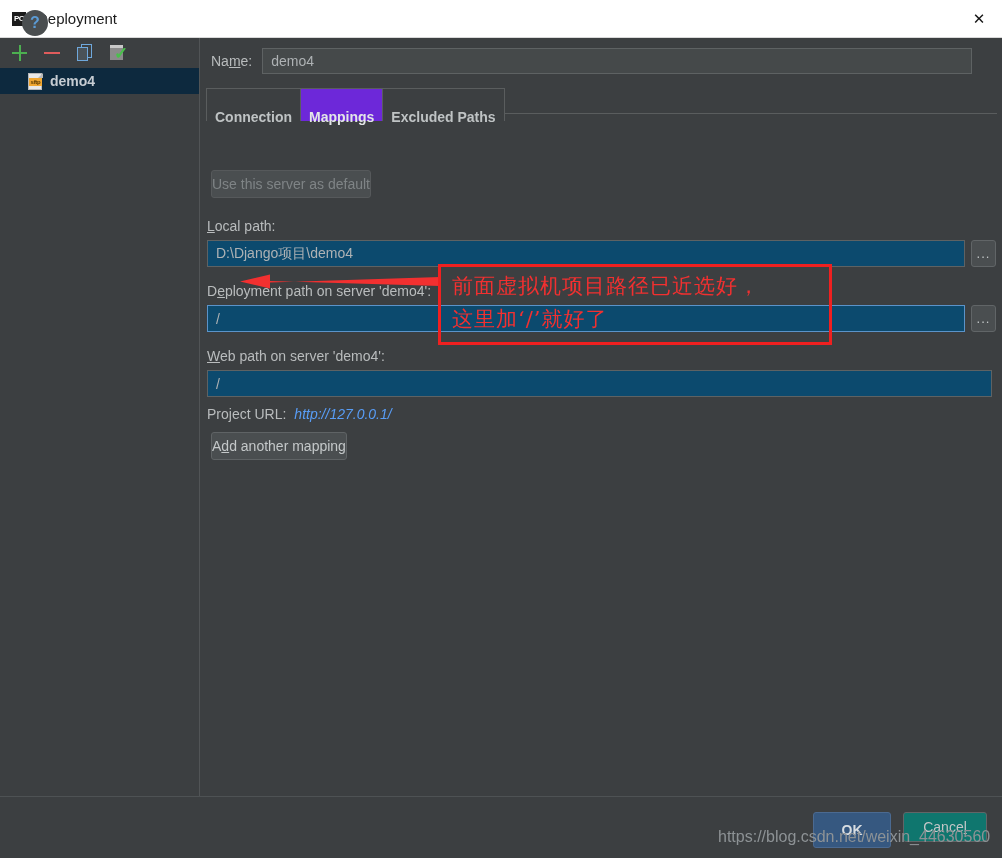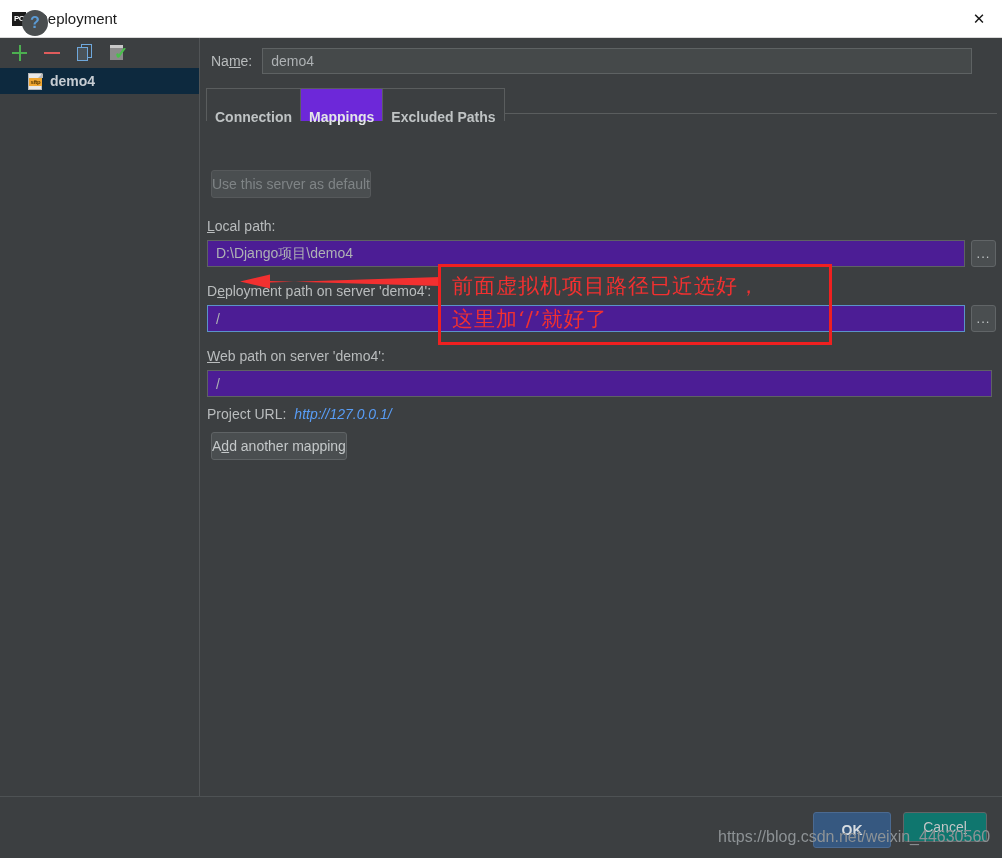--- a/index.html
+++ b/index.html
@@ -190,21 +190,21 @@
   .field-label {
     font-size: 14px; color: #b9bcbd;
   }
   .field-label u { text-decoration: underline; }
 
   .lbl-local   { position: absolute; left: 6px; top: 104px; }
   .lbl-deploy  { position: absolute; left: 6px; top: 169px; }
   .lbl-web     { position: absolute; left: 6px; top: 234px; }
 
   .text-input {
-    background: #4c1d95;
+    background: #0c4a6e;
     border: 1px solid #5e6263;
     color: #aeb2b4; font-size: 14px;
     padding: 0 8px;
     height: 27px; line-height: 25px;
     font-family: "Liberation Sans", sans-serif;
   }
   .text-input.focused { border: 1px solid #5b93c9; }
 
   .in-local  { position: absolute; left: 6px; top: 126px; width: 758px; }
   .in-deploy { position: absolute; left: 6px; top: 191px; width: 758px; }

